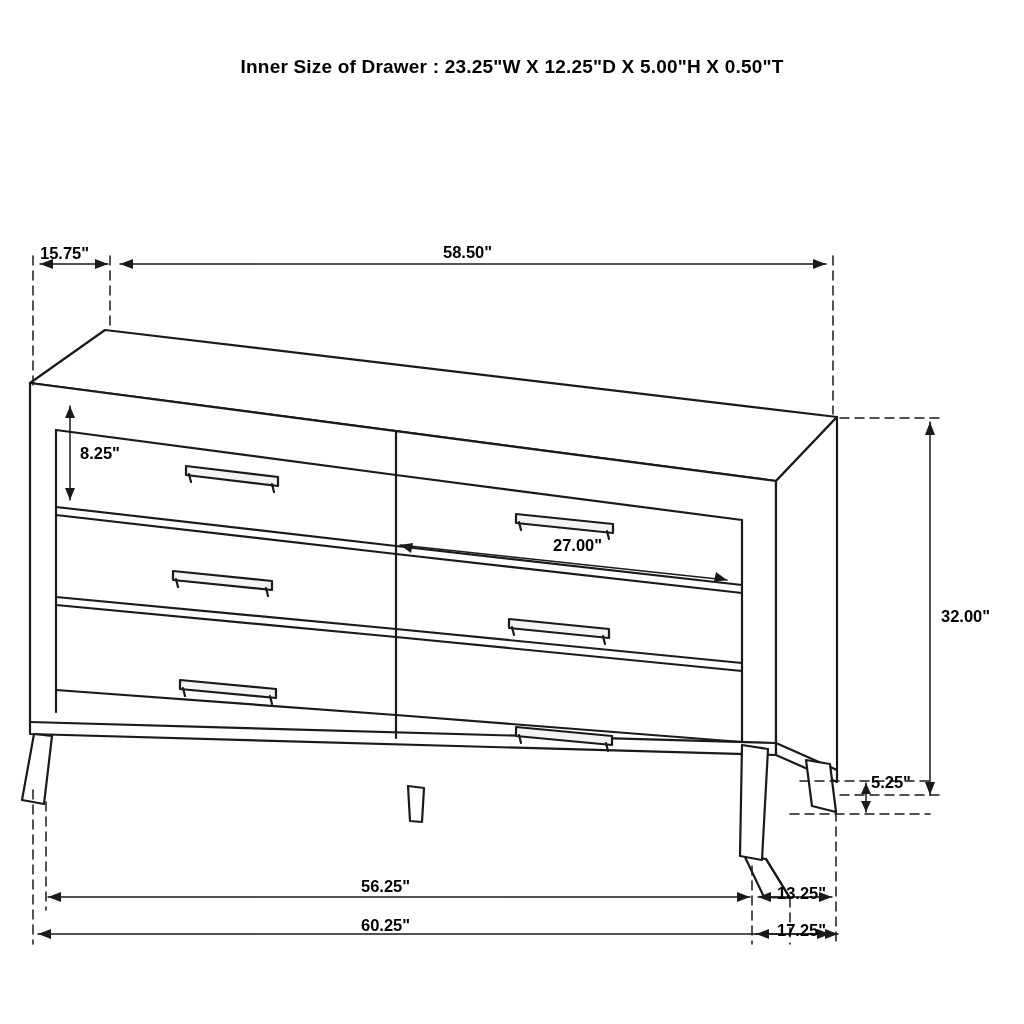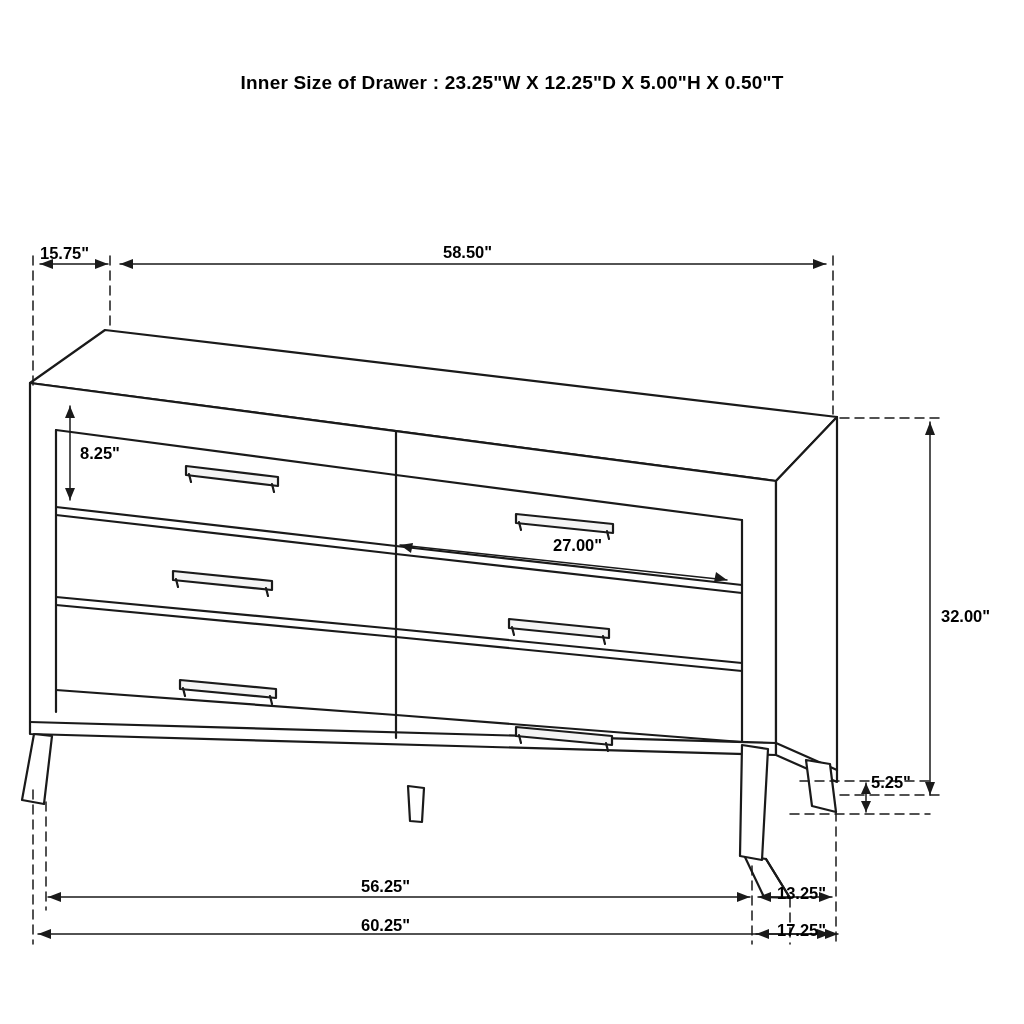--- a/index.html
+++ b/index.html
@@ -16,21 +16,21 @@
     position: relative;
   }
   #stage {
     position: relative;
     width: 1024px;
     height: 1024px;
   }
   #title {
     position: absolute;
     left: 0;
-    top: 72px;
+    top: 56px;
     width: 1024px;
     text-align: center;
     font-size: 19px;
     font-weight: bold;
     letter-spacing: 0.2px;
   }
   svg#drawing {
     position: absolute;
     left: 0;
     top: 0;

